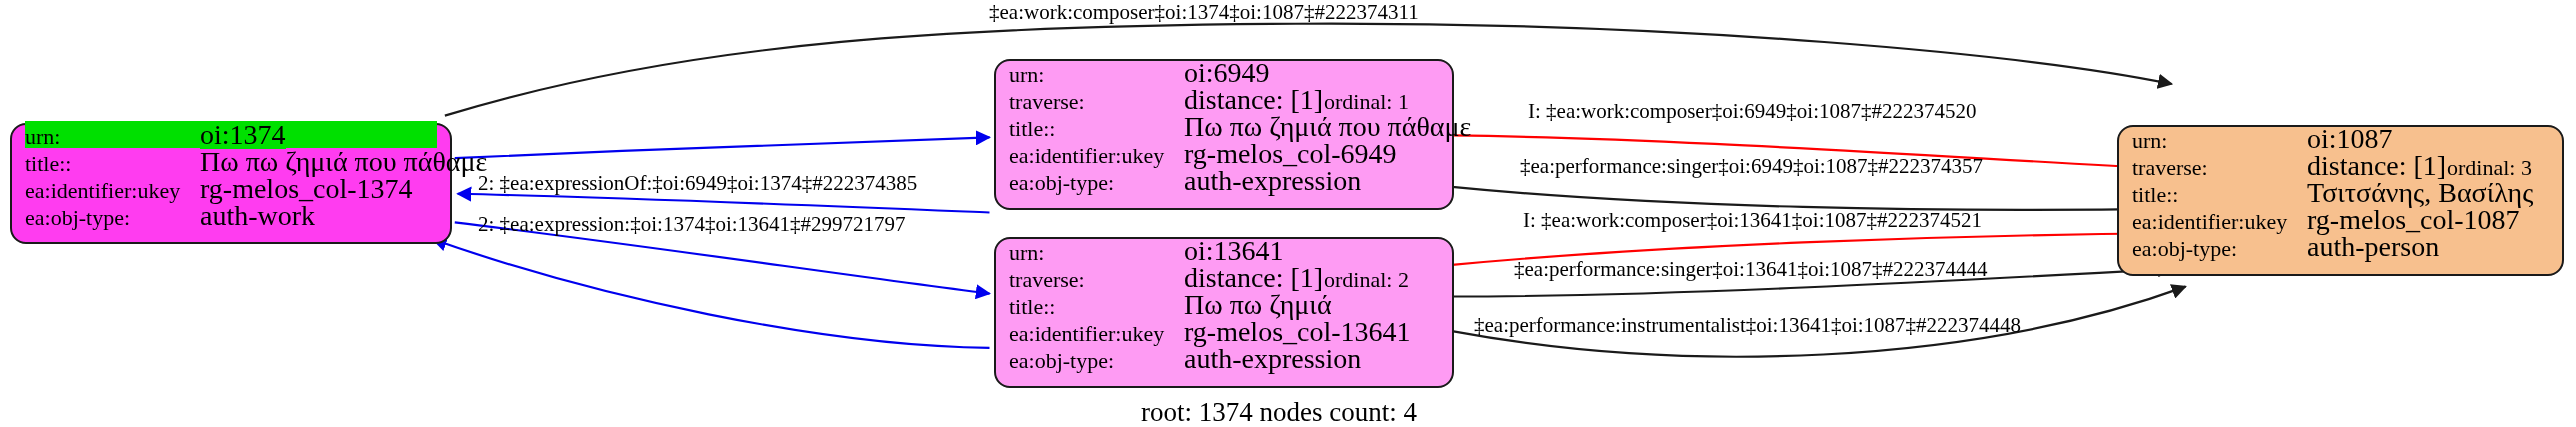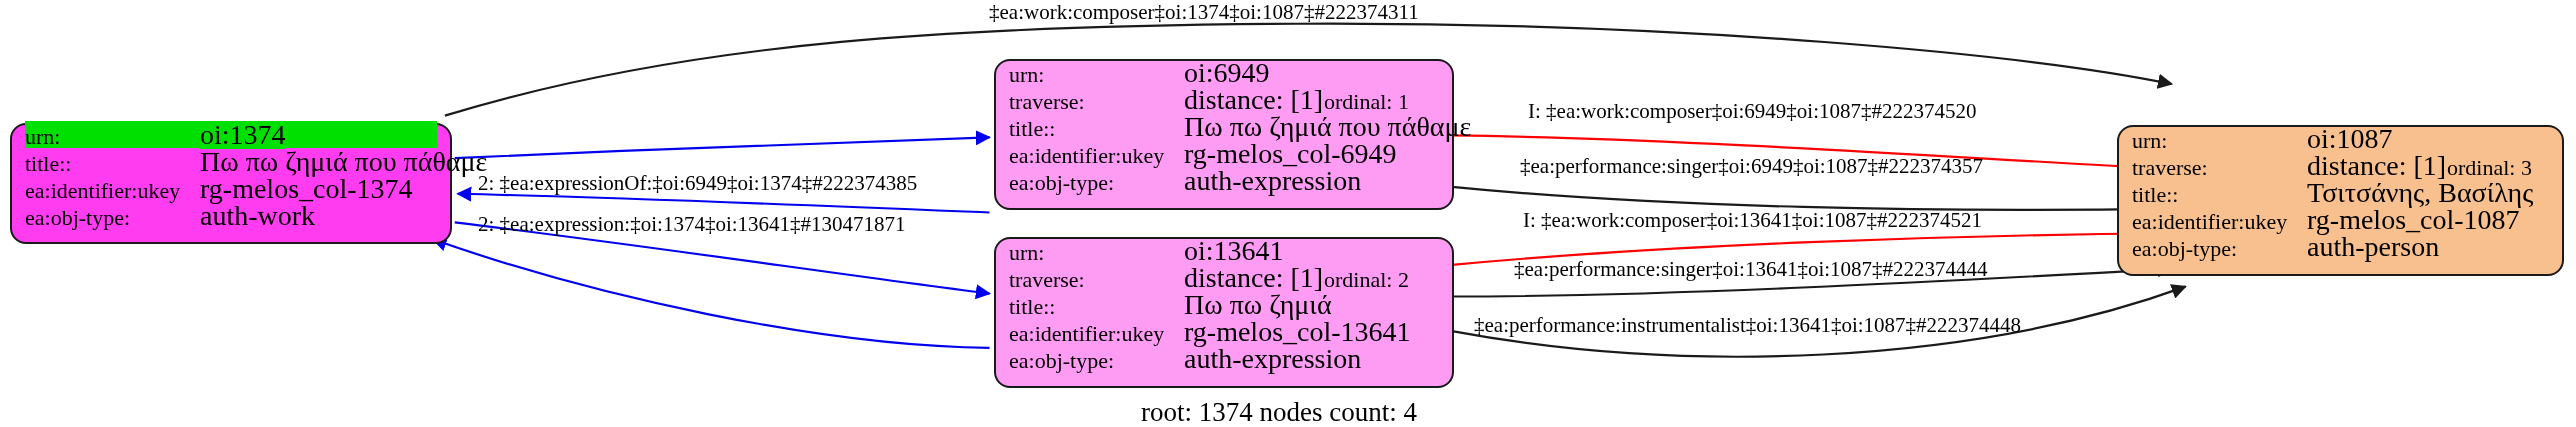--- a/index.html
+++ b/index.html
@@ -221,21 +221,21 @@
       <span class="key" style="width:175px;">ea:obj-type:</span>
       <span class="val">auth-person</span>
     </div>
   </div>
 
   <div class="edge-label" style="left:989px; top:2px;">‡ea:work:composer‡oi:1374‡oi:1087‡#222374311</div>
 
 
   <div class="edge-label" style="left:478px; top:173px;">2: ‡ea:expressionOf:‡oi:6949‡oi:1374‡#222374385</div>
 
-  <div class="edge-label" style="left:478px; top:214px;">2: ‡ea:expression:‡oi:1374‡oi:13641‡#130471871</div>
+  <div class="edge-label" style="left:478px; top:214px;">2: ‡ea:expression:‡oi:1374‡oi:13641‡#299721797</div>
 
 
   <div class="edge-label" style="left:1528px; top:101px;">I: ‡ea:work:composer‡oi:6949‡oi:1087‡#222374520</div>
 
   <div class="edge-label" style="left:1520px; top:156px;">‡ea:performance:singer‡oi:6949‡oi:1087‡#222374357</div>
 
   <div class="edge-label" style="left:1523px; top:210px;">I: ‡ea:work:composer‡oi:13641‡oi:1087‡#222374521</div>
 
   <div class="edge-label" style="left:1514px; top:259px;">‡ea:performance:singer‡oi:13641‡oi:1087‡#222374444</div>
 

